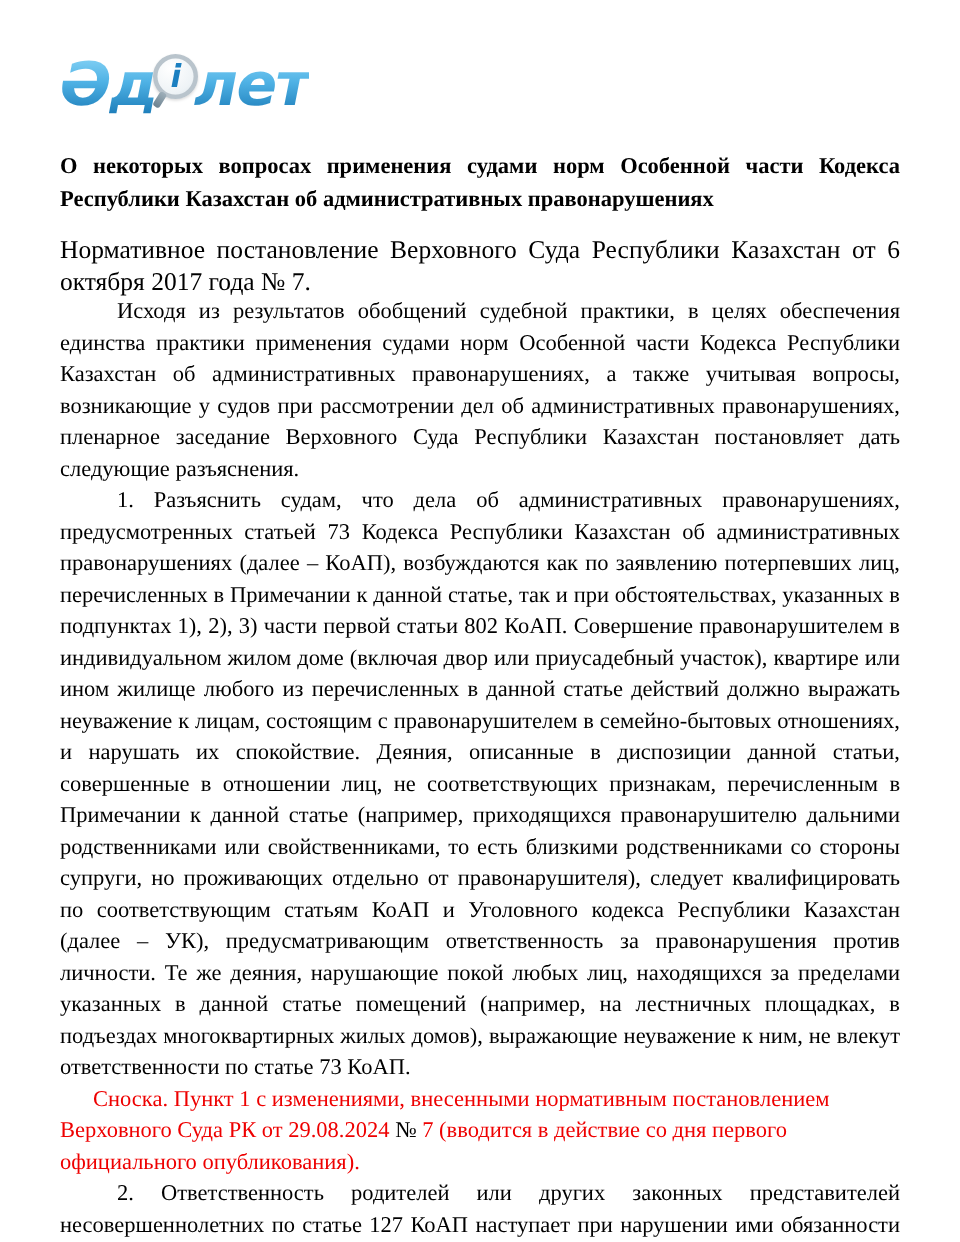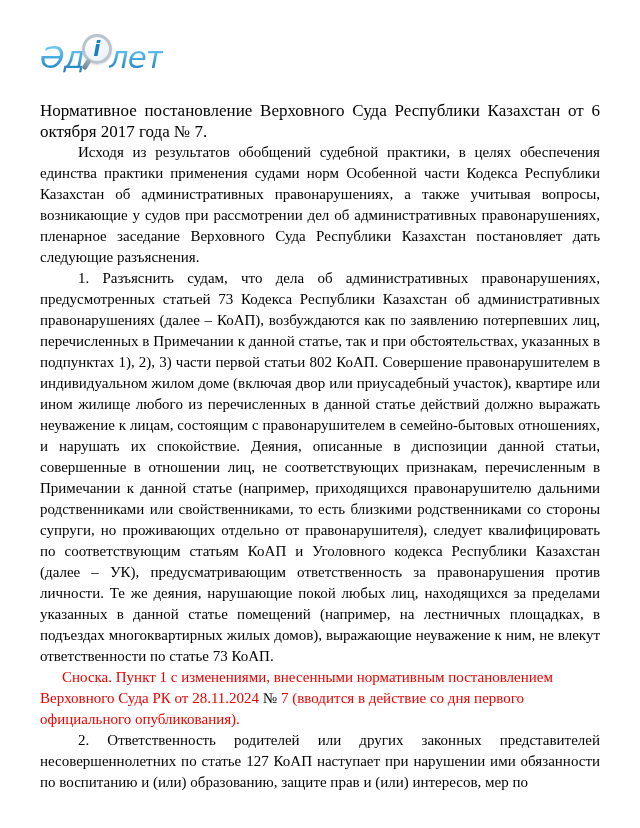--- a/index.html
+++ b/index.html
@@ -21,22 +21,22 @@
 
   
   .logo {
     height: 54px;
     margin: 0 0 12px 0;
     white-space: nowrap;
   }
   .logo-text {
     font-family: "DejaVu Sans", sans-serif;
     font-style: italic;
-    font-weight: normal;
-    font-size: 31px;
+    font-weight: bold;
+    font-size: 40px;
     letter-spacing: -1px;
     background: linear-gradient(180deg, #8fd8f8 0%, #4fb2e5 45%, #1474b2 100%);
     -webkit-background-clip: text;
     background-clip: text;
     color: transparent;
     vertical-align: baseline;
   }
   .magnifier {
     display: inline-block;
     position: relative;
@@ -106,24 +106,25 @@
 </style>
 </head>
 <body>
 
 <div class="page">
 
   <div class="logo">
     <span class="logo-text">Әд</span><span class="magnifier"><span class="logo-i">і</span></span><span class="logo-text">лет</span>
   </div>
 
+  <h1 class="doc-title">О некоторых вопросах применения судами норм Особенной части Кодекса Республики Казахстан об административных правонарушениях</h1>
 
   <p class="doc-subtitle">Нормативное постановление Верховного Суда Республики Казахстан от 6 октября 2017 года № 7.</p>
 
   <p class="para">Исходя из результатов обобщений судебной практики, в целях обеспечения единства практики применения судами норм Особенной части Кодекса Республики Казахстан об административных правонарушениях, а также учитывая вопросы, возникающие у судов при рассмотрении дел об административных правонарушениях, пленарное заседание Верховного Суда Республики Казахстан постановляет дать следующие разъяснения.</p>
 
   <p class="para">1. Разъяснить судам, что дела об административных правонарушениях, предусмотренных статьей 73 Кодекса Республики Казахстан об административных правонарушениях (далее – КоАП), возбуждаются как по заявлению потерпевших лиц, перечисленных в Примечании к данной статье, так и при обстоятельствах, указанных в подпунктах 1), 2), 3) части первой статьи 802 КоАП. Совершение правонарушителем в индивидуальном жилом доме (включая двор или приусадебный участок), квартире или ином жилище любого из перечисленных в данной статье действий должно выражать неуважение к лицам, состоящим с правонарушителем в семейно-бытовых отношениях, и нарушать их спокойствие. Деяния, описанные в диспозиции данной статьи, совершенные в отношении лиц, не соответствующих признакам, перечисленным в Примечании к данной статье (например, приходящихся правонарушителю дальними родственниками или свойственниками, то есть близкими родственниками со стороны супруги, но проживающих отдельно от правонарушителя), следует квалифицировать по соответствующим статьям КоАП и Уголовного кодекса Республики Казахстан (далее – УК), предусматривающим ответственность за правонарушения против личности. Те же деяния, нарушающие покой любых лиц, находящихся за пределами указанных в данной статье помещений (например, на лестничных площадках, в подъездах многоквартирных жилых домов), выражающие неуважение к ним, не влекут ответственности по статье 73 КоАП.</p>
 
-  <p class="footnote"><span>Сноска. Пункт 1 с изменениями, внесенными нормативным постановлением Верховного Суда РК от 28.11.2024 </span><span class="numero">№</span><span> 7 (вводится в действие со дня первого официального опубликования).</span></p>
+  <p class="footnote"><span>Сноска. Пункт 1 с изменениями, внесенными нормативным постановлением Верховного Суда РК от 29.08.2024 </span><span class="numero">№</span><span> 7 (вводится в действие со дня первого официального опубликования).</span></p>
 
   <p class="para">2. Ответственность родителей или других законных представителей несовершеннолетних по статье 127 КоАП наступает при нарушении ими обязанности по воспитанию и (или) образованию, защите прав и (или) интересов, мер по</p>
 
 </div>
 
 </body></html>

